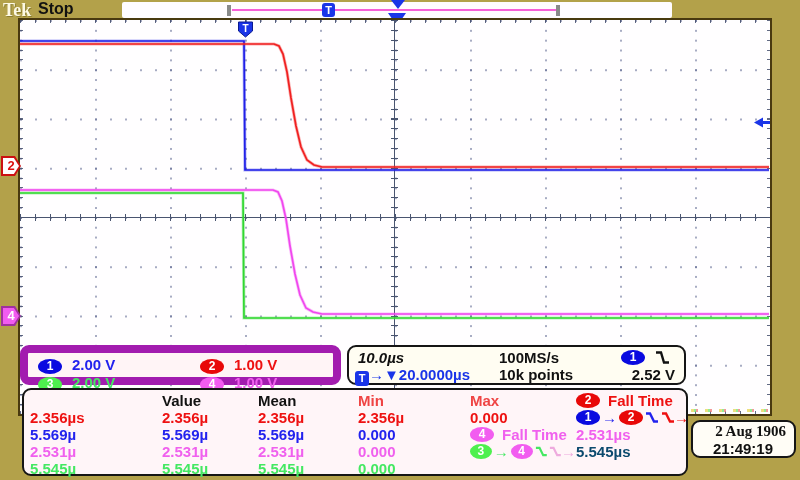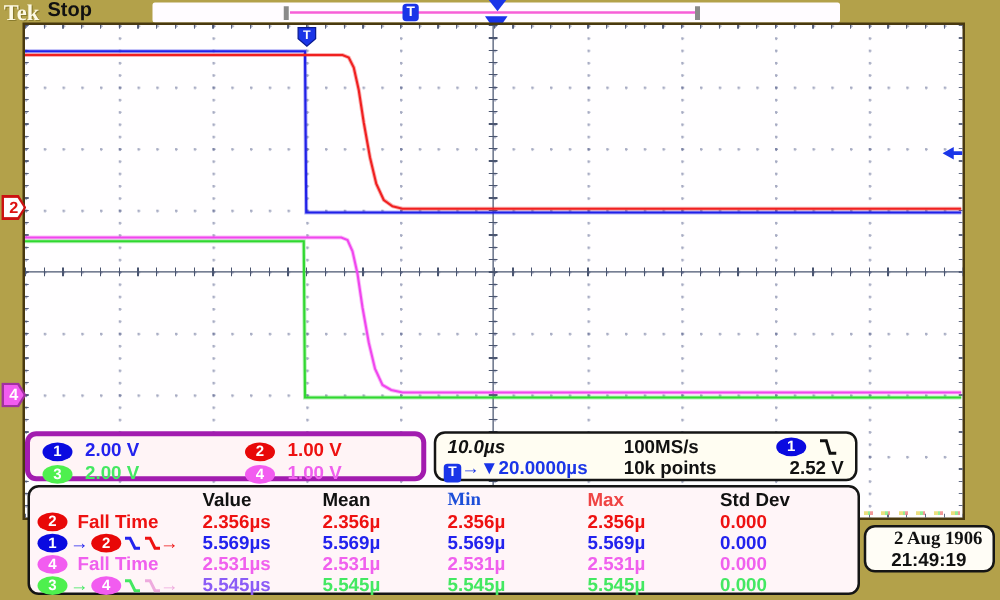--- a/index.html
+++ b/index.html
@@ -45,21 +45,21 @@
   .trig-level-arrow{position:absolute;left:734px;top:97px;width:16px;height:11px;}
   .noise-strip{position:absolute;left:643px;top:389px;width:105px;height:3px;opacity:.8;
     background:repeating-linear-gradient(90deg,#e8d860 0 3px,#7ae87a 3px 5px,#f08080 5px 7px,transparent 7px 14px);}
   
   .ch-marker{position:absolute;left:1px;width:20px;height:20px;font-size:13px;font-weight:bold;
     text-align:center;line-height:19px;clip-path:polygon(0 0,70% 0,100% 50%,70% 100%,0 100%);}
   .ch-marker .inner{position:absolute;left:2px;top:2px;right:2px;bottom:2px;
     clip-path:polygon(0 0,68% 0,100% 50%,68% 100%,0 100%);line-height:16px;}
   
   .box{position:absolute;border-radius:9px;box-sizing:border-box;font-weight:bold;}
-  .ch-box{left:20px;top:345px;width:321px;height:40px;background:#fff4f6;border:4px solid #a21caf;}
+  .ch-box{left:20px;top:345px;width:321px;height:40px;background:#fff4f6;border:8px solid #a21caf;}
   .ch-entry{position:absolute;height:18px;font-size:15px;}
   .oval{display:inline-block;width:24px;height:15px;border-radius:50%;color:#fff;font-size:12px;
     font-weight:bold;text-align:center;line-height:15px;vertical-align:middle;}
   .tb-box{left:347px;top:345px;width:339px;height:40px;background:#fffdf2;border:2px solid #151515;}
   .tb-item{position:absolute;font-size:15px;color:#111;white-space:nowrap;}
   .delay-blue{color:#1a35e8;}
   .tbox-small{display:inline-block;width:14px;height:15px;background:#1a35e8;border-radius:3px;color:#fff;
     font-size:11px;font-weight:bold;text-align:center;line-height:15px;vertical-align:-2px;}
   .meas-box{left:22px;top:388px;width:666px;height:88px;background:#fff5f8;border:2px solid #151515;
     font-size:15px;}
@@ -149,23 +149,22 @@
     </span>
     <span class="tb-item" style="left:150px;top:19px;">10k points</span>
     <span class="tb-item" style="right:9px;top:19px;">2.52 V</span>
   </div>
 
   <div class="box meas-box">
     <div class="meas-grid" id="meas-grid">
         <div style="color: rgb(17, 17, 17);"></div>
         <div style="color: rgb(17, 17, 17);">Value</div>
         <div style="color: rgb(17, 17, 17);">Mean</div>
-        <div style="color: #1d4ed8; font-family: Liberation Serif, serif;">Min</div>
+        <div style="color: #ef4444;">Min</div>
         <div style="color: #ef4444;">Max</div>
-        <div style="color: rgb(17, 17, 17);">Std Dev</div>
         <div class="meas-label">
           <span class="oval" style="background: rgb(232, 8, 8);">2</span>
           <span style="color: rgb(238, 17, 17); margin-left: 6px;">Fall Time</span>
         </div>
         <div style="color: rgb(238, 17, 17);">2.356µs</div>
         <div style="color: rgb(238, 17, 17);">2.356µ</div>
         <div style="color: rgb(238, 17, 17);">2.356µ</div>
         <div style="color: rgb(238, 17, 17);">2.356µ</div>
         <div style="color: rgb(238, 17, 17);">0.000</div>
         <div class="meas-label">
@@ -173,21 +172,20 @@
           <span style="color: rgb(34, 34, 238);">→</span>
           <span class="oval" style="background: rgb(232, 8, 8);">2</span>
           <svg width="14" height="13" viewBox="0 0 14 13">
             <path d="M1,2.5 H5 L9,10.5 H13" fill="none" stroke="#2222ee" stroke-width="2.4"></path>
           </svg>
           <svg width="14" height="13" viewBox="0 0 14 13">
             <path d="M1,2.5 H5 L9,10.5 H13" fill="none" stroke="#ee1111" stroke-width="2.4"></path>
           </svg>
           <span style="color: rgb(238, 17, 17); margin-left: -3px;">→</span>
         </div>
-        <div style="color: rgb(34, 34, 238);">5.569µs</div>
         <div style="color: rgb(34, 34, 238);">5.569µ</div>
         <div style="color: rgb(34, 34, 238);">5.569µ</div>
         <div style="color: rgb(34, 34, 238);">5.569µ</div>
         <div style="color: rgb(34, 34, 238);">0.000</div>
         <div class="meas-label">
           <span class="oval" style="background: rgb(242, 92, 240);">4</span>
           <span style="color: rgb(240, 96, 238); margin-left: 6px;">Fall Time</span>
         </div>
         <div style="color: rgb(240, 96, 238);">2.531µs</div>
         <div style="color: rgb(240, 96, 238);">2.531µ</div>
@@ -199,21 +197,21 @@
           <span style="color: rgb(68, 232, 98);">→</span>
           <span class="oval" style="background: rgb(242, 92, 240);">4</span>
           <svg width="14" height="13" viewBox="0 0 14 13">
             <path d="M1,2.5 H5 L9,10.5 H13" fill="none" stroke="#44e862" stroke-width="2.4"></path>
           </svg>
           <svg width="14" height="13" viewBox="0 0 14 13">
             <path d="M1,2.5 H5 L9,10.5 H13" fill="none" stroke="#eeaade" stroke-width="2.4"></path>
           </svg>
           <span style="color: rgb(238, 170, 222); margin-left: -3px;">→</span>
         </div>
-        <div style="color: #8b5cf6;">5.545µs</div>
+        <div style="color: #0c4a6e;">5.545µs</div>
         <div style="color: rgb(68, 232, 98);">5.545µ</div>
         <div style="color: rgb(68, 232, 98);">5.545µ</div>
         <div style="color: rgb(68, 232, 98);">5.545µ</div>
         <div style="color: rgb(68, 232, 98);">0.000</div>
       </div>
   </div>
 
   <div class="box date-box">
     <span class="date-line">2 Aug 1906</span>
     <span class="time-line">21:49:19</span>

